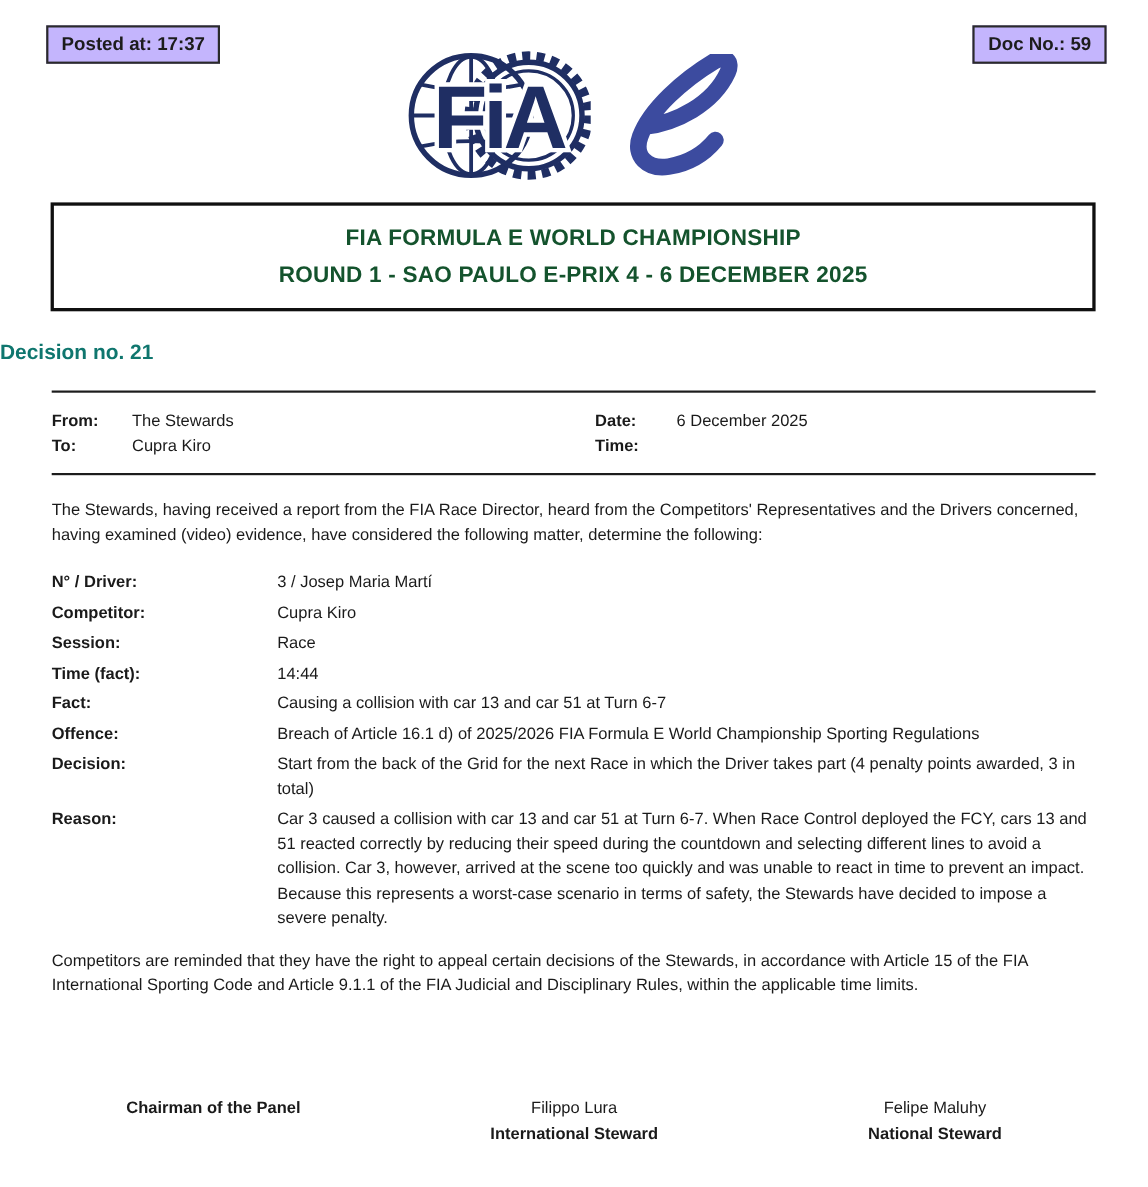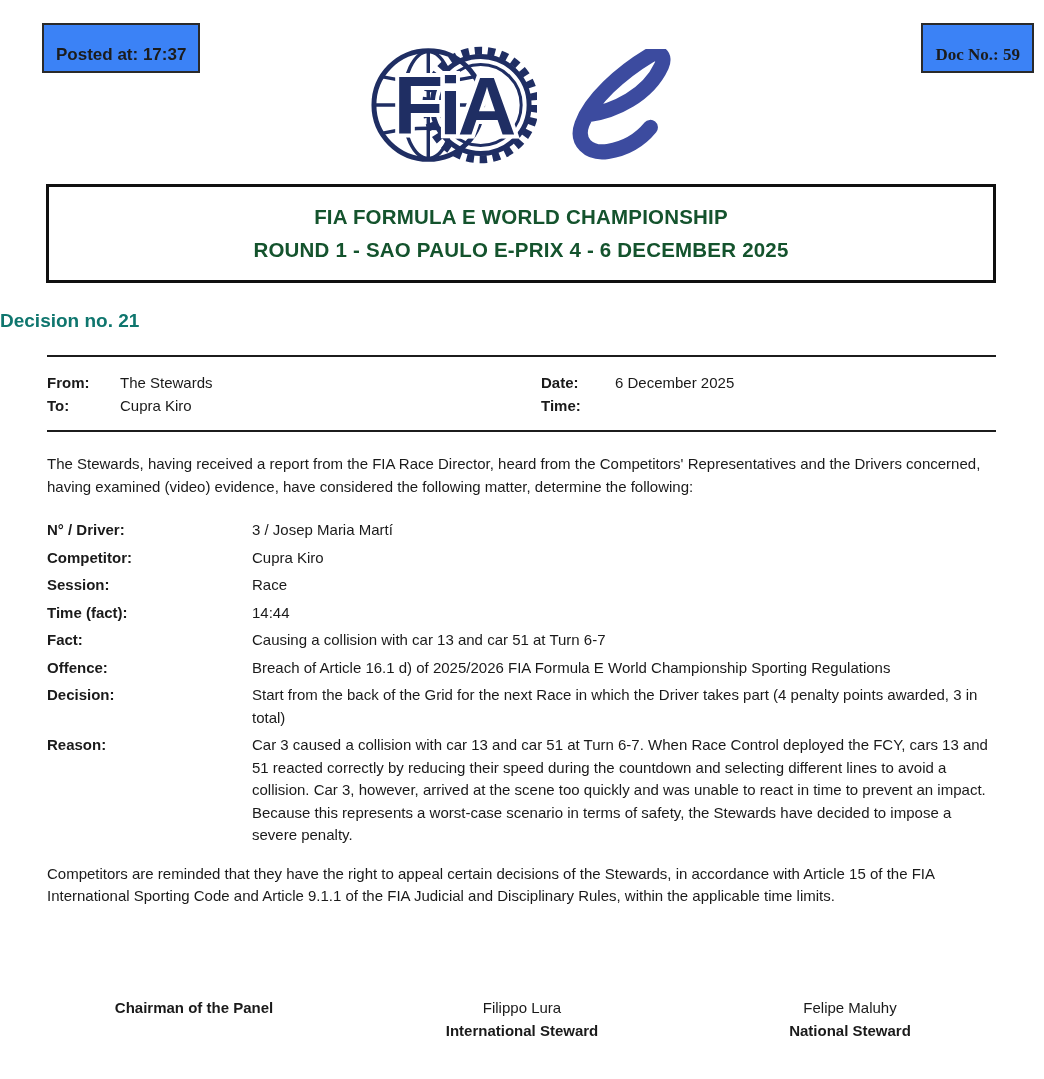--- a/index.html
+++ b/index.html
@@ -7,26 +7,26 @@
   body {
     font-family:"Liberation Sans", sans-serif;
     font-size:15px; color:#1a1a1a;
     -webkit-font-smoothing:antialiased;
   }
 
   
   .top { position:relative; height:168px; }
   .hdr-box {
     position:absolute; top:23px;
-    border:2px solid #2a2a2a; background:#3b82f6;
-    padding:20px 12px 6px;
+    border:2px solid #2a2a2a; background:#c4b5fd;
+    padding:5px 12px 6px;
     font-weight:bold; font-size:17px; color:#1c1c1c; white-space:nowrap;
   }
   .hdr-box.posted { left:42px; }
-  .hdr-box.docno  { right:10px;font-family:Liberation Serif, serif; }
+  .hdr-box.docno  { right:38px; }
   .logos {
     position:absolute; top:42px; left:50%; transform:translateX(-50%);
     display:flex; align-items:center; gap:26px;
   }
 
   
   .banner {
     margin:16px 48px 0 46px;
     border:3px solid #101010;
     text-align:center;

